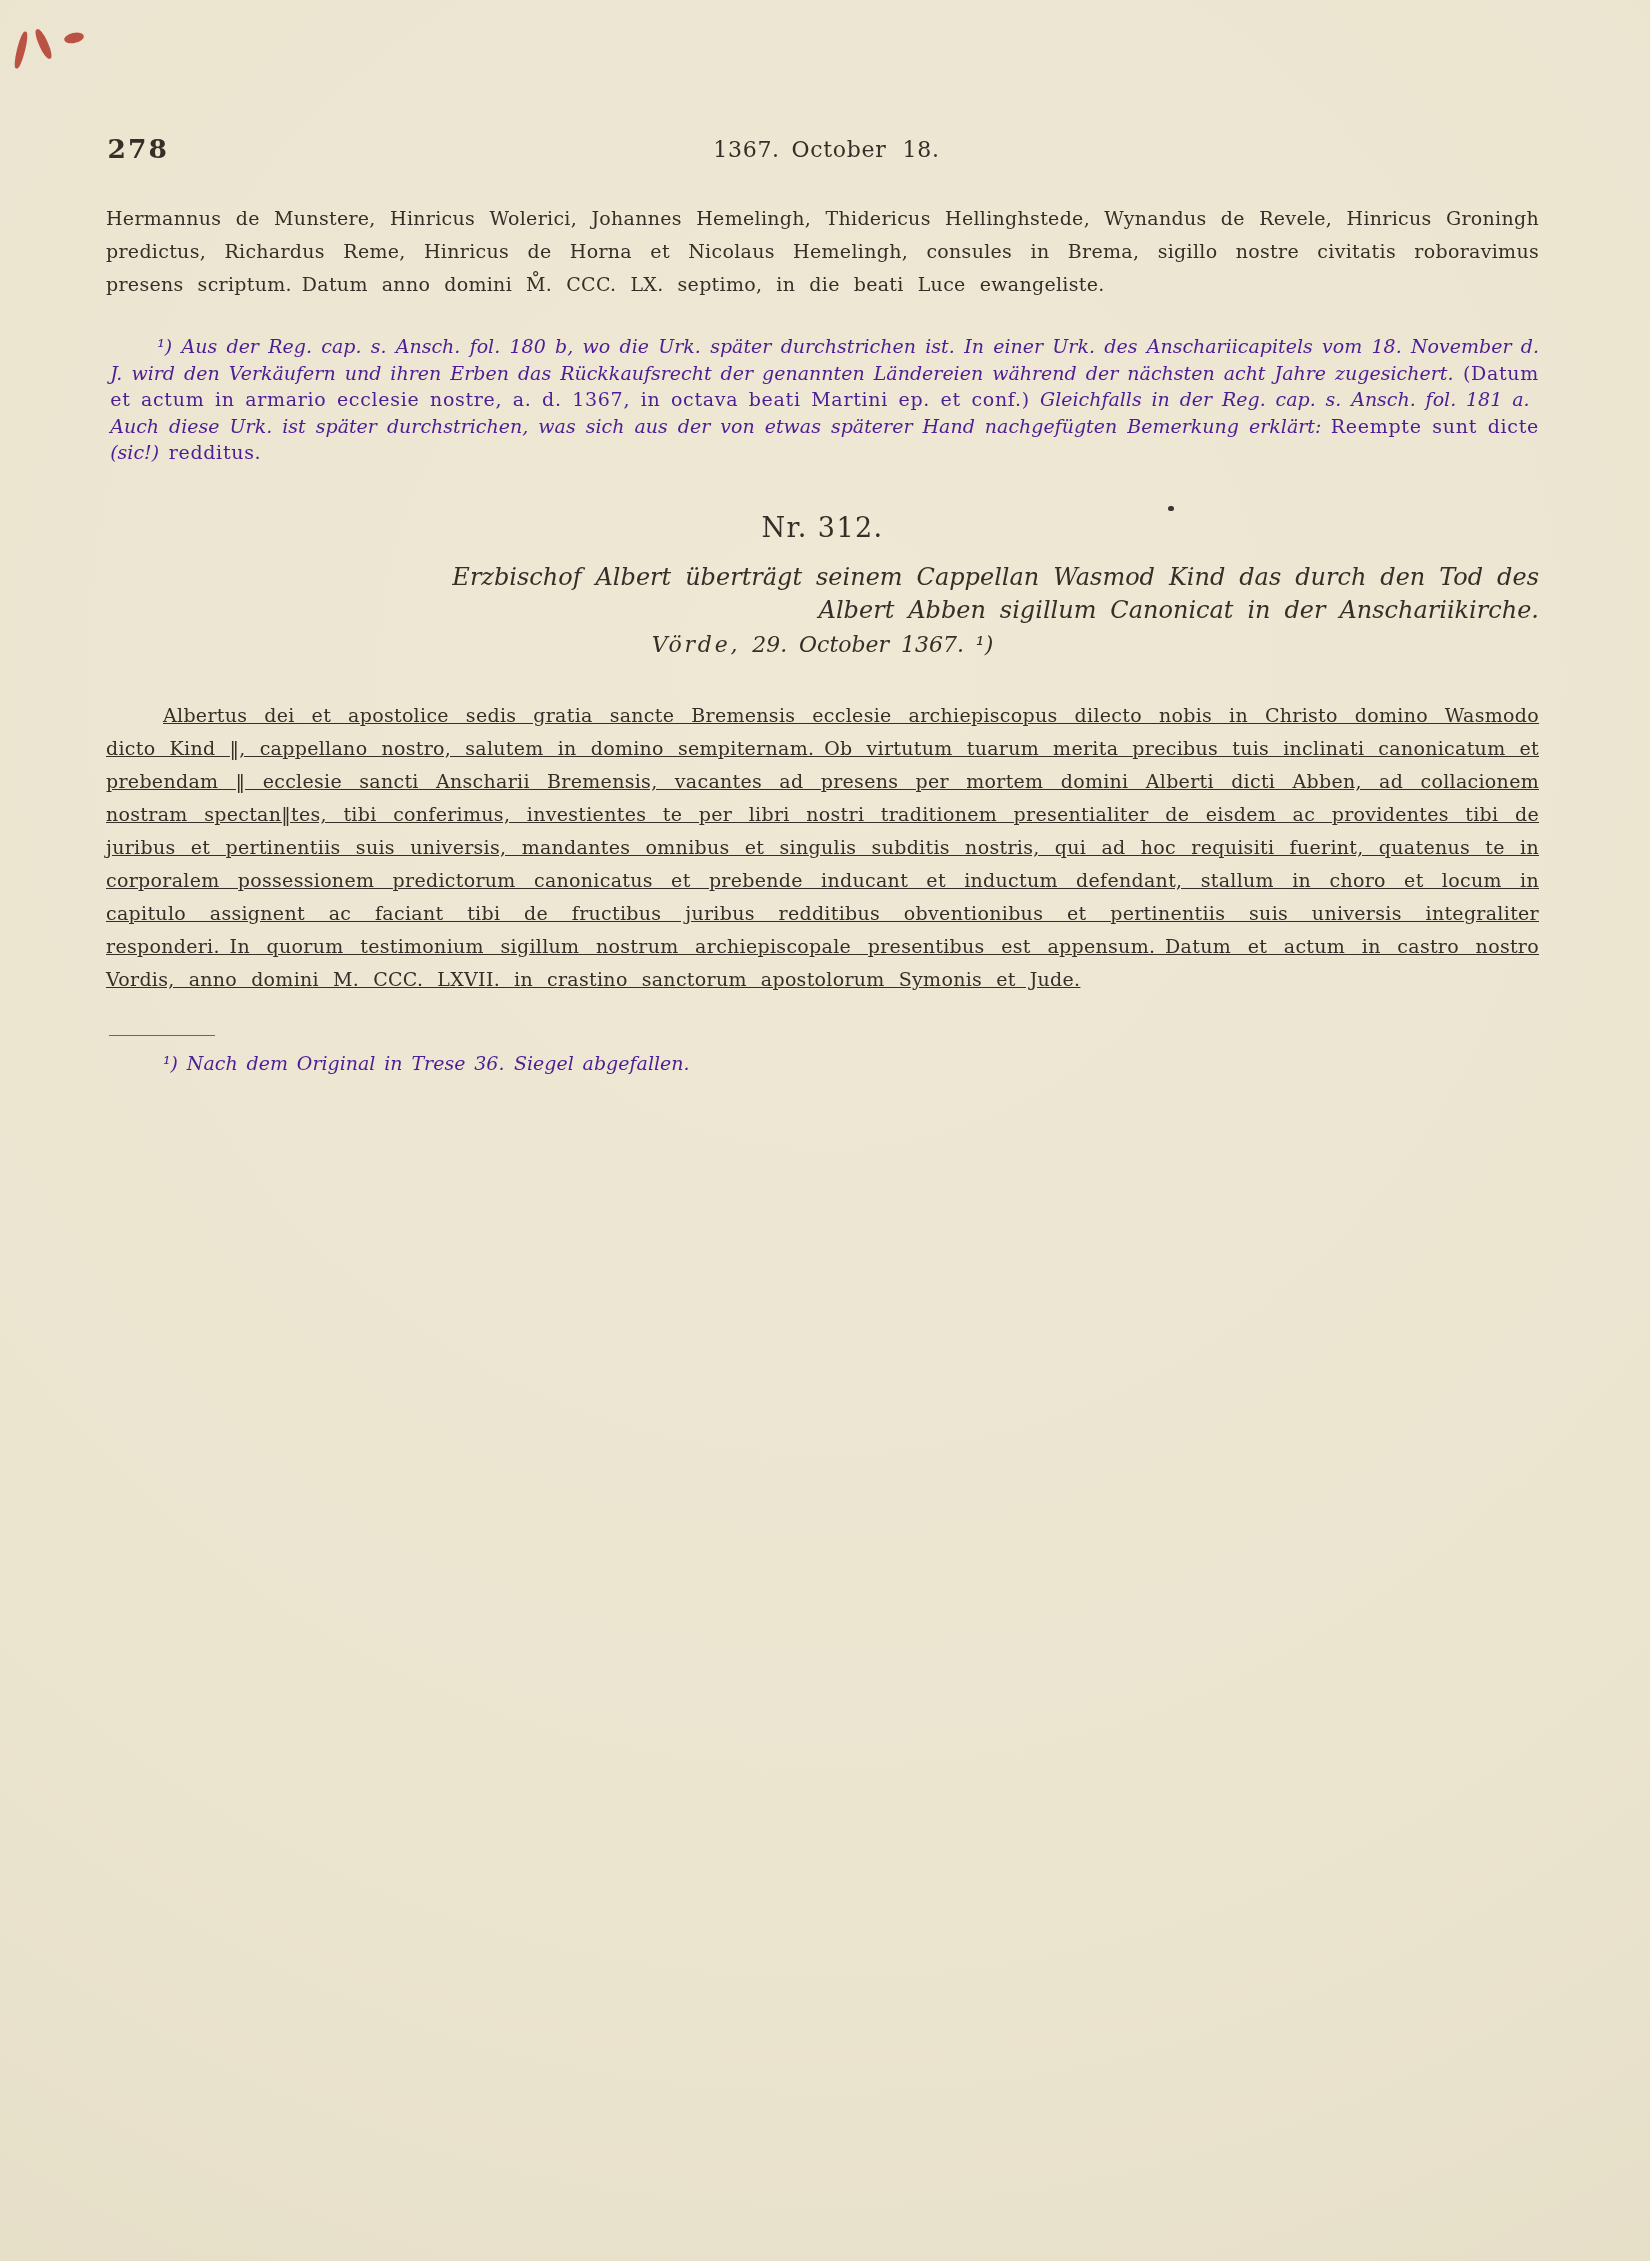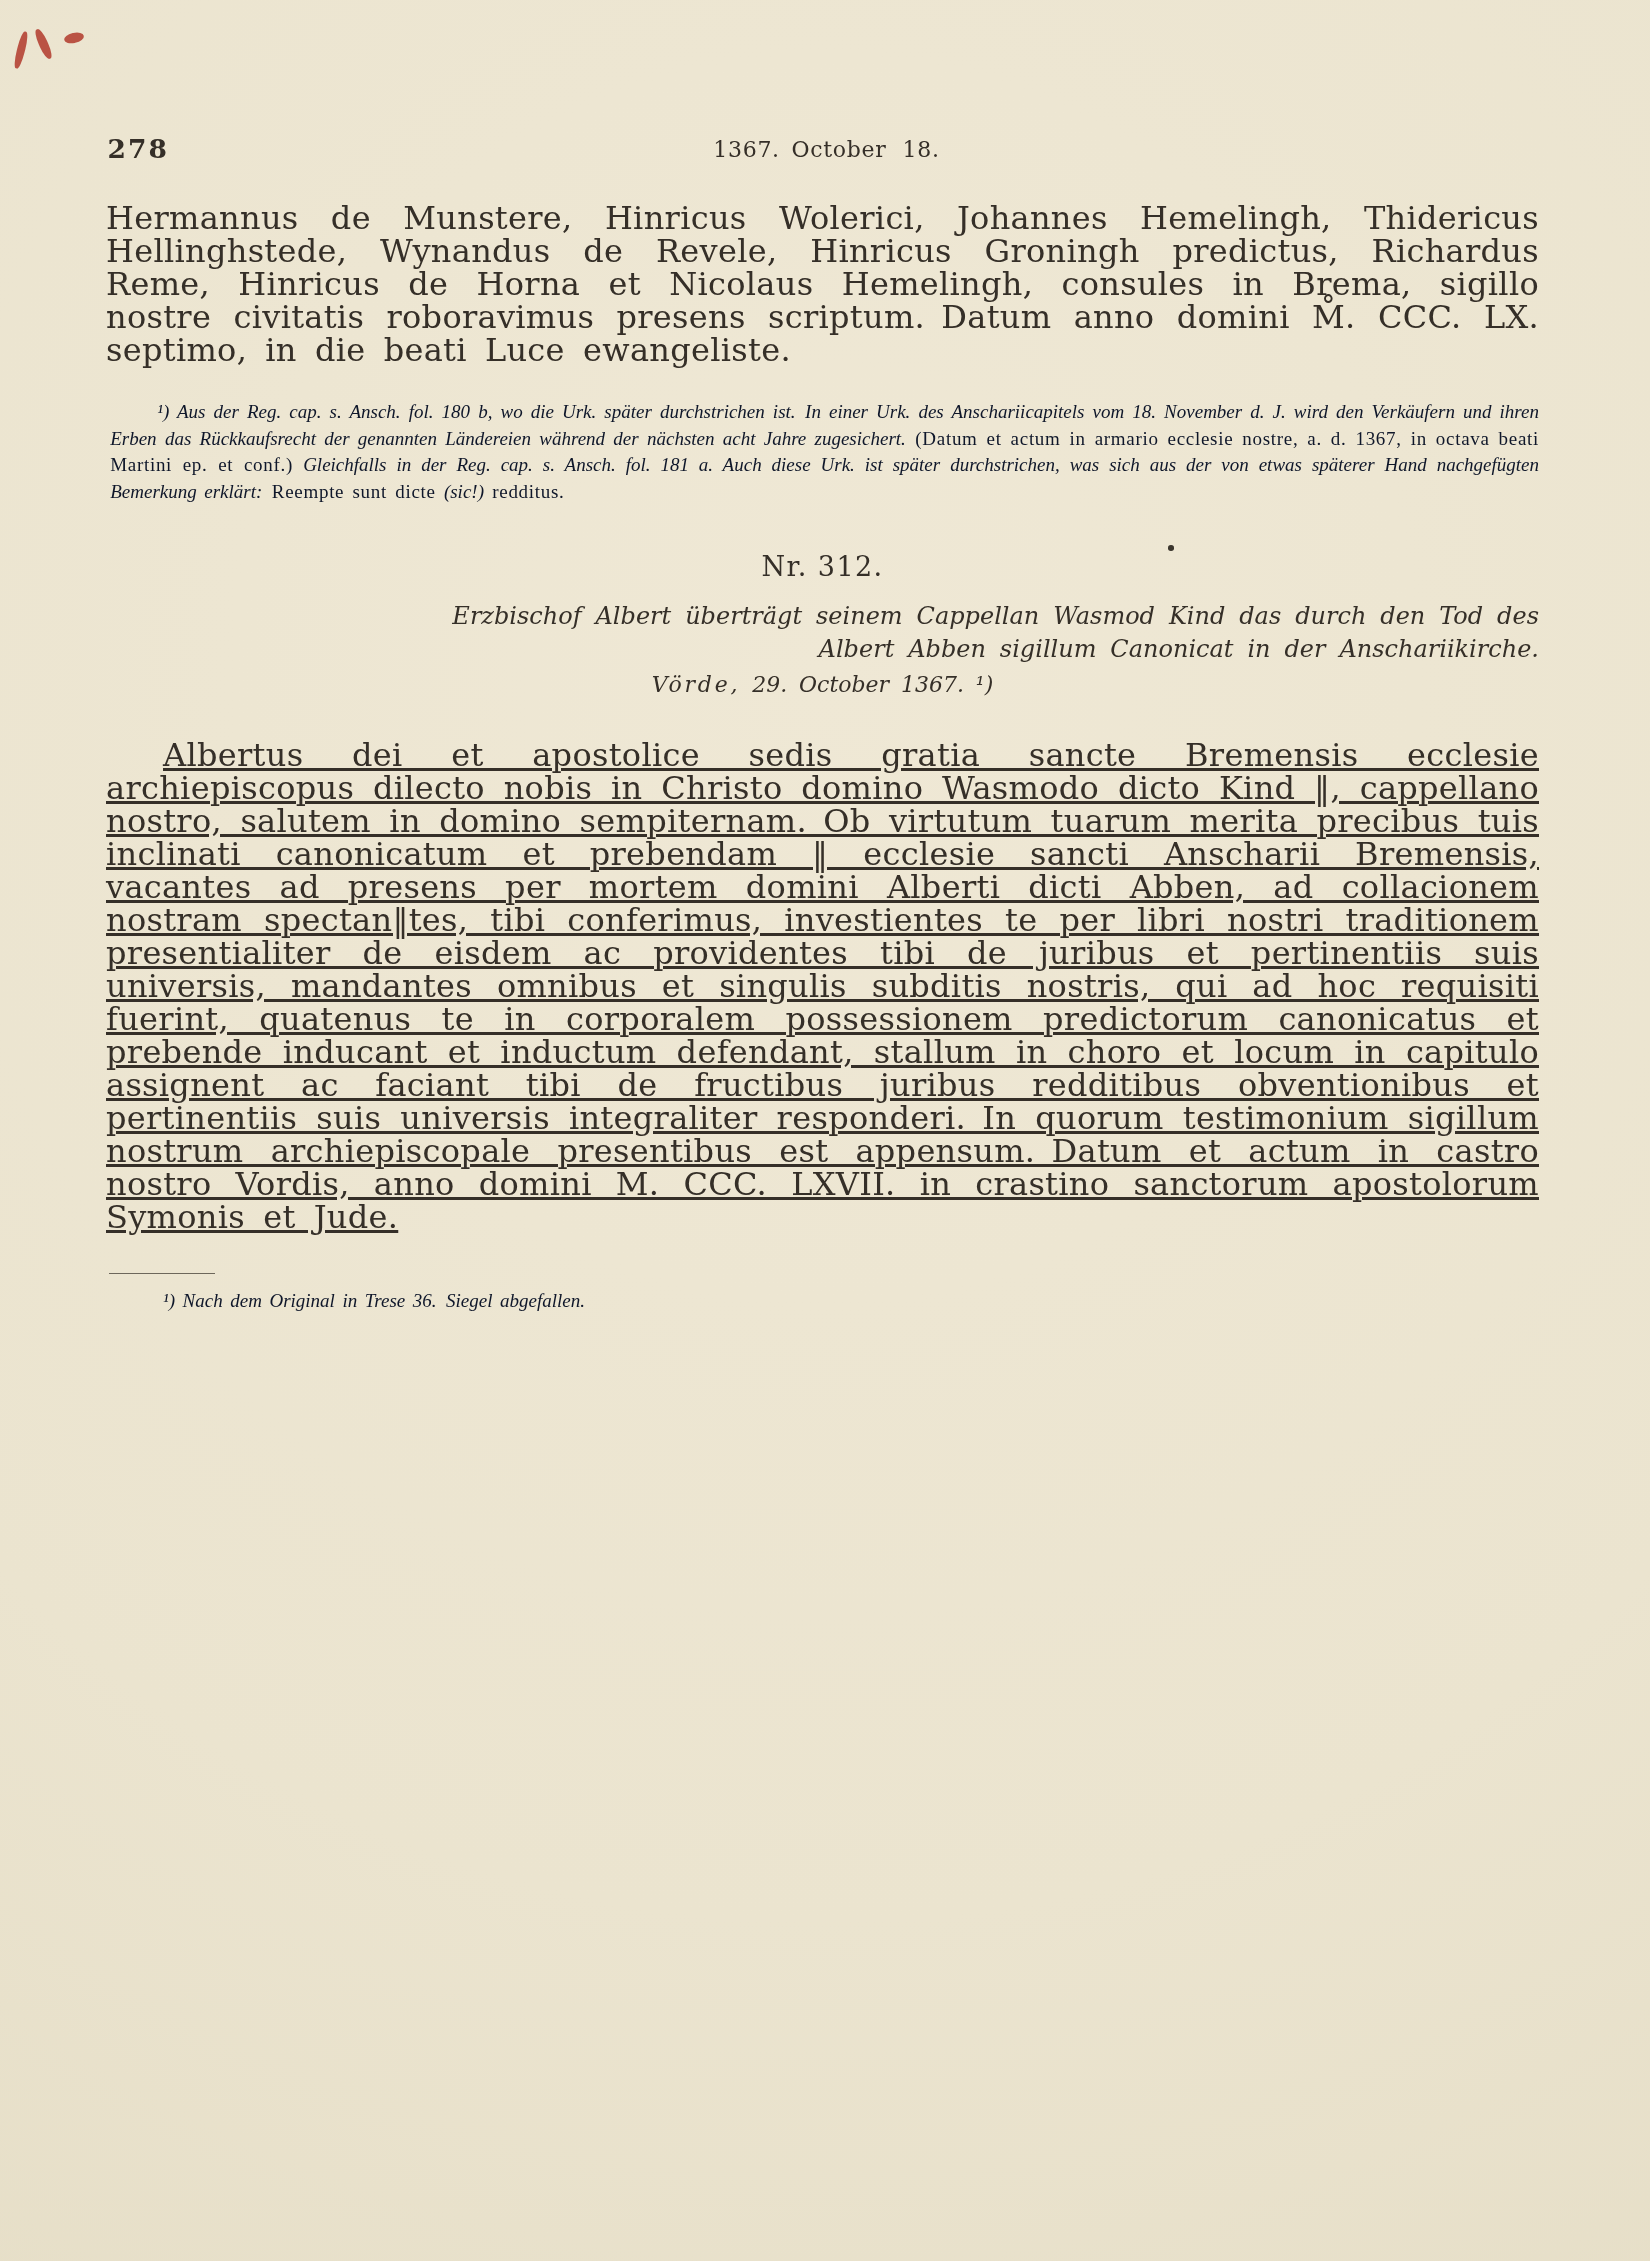--- a/index.html
+++ b/index.html
@@ -16,39 +16,38 @@
   .page { position: relative; width: 100%; height: 100%; padding: 94px 111px 0 106px; margin-top: 39px; }
 
   
   .header { position: relative; height: 38px; }
   .page-num { position: absolute; left: 1.4px; top: 0; font-size: 26.5px; font-weight: bold; letter-spacing: 2.1px; }
   .running-head { position: absolute; left: 8px; right: 0; top: 3.5px; text-align: center; font-size: 22px; letter-spacing: 0.7px; word-spacing: 8.4px; }
 
   
   .body-text {
     margin: 31px 0 0 0;
-    font-size: 32px;
+    font-size: 19px;
     line-height: 33px;
     text-align: justify;
     word-spacing: 7.7px;
     letter-spacing: 0.3px;
   }
   .body-text.indent { text-indent: 57px; margin-top: 42px; text-decoration: underline; }
 
   
   .footnote {
     margin: 32px 0 0 4.2px;
     font-size: 19px;
     line-height: 26.5px;
     text-align: justify;
     font-style: italic;
     text-indent: 47px;
     word-spacing: 2.8px;
-    color: #0f172a;
-    font-family: Liberation Serif, serif;
+    color: #4c1d95;
   }
   .rom { font-style: normal; letter-spacing: 0.7px; }
   .footnote.single { text-indent: 0; margin: 14px 0 0 57px; text-align: left; }
 
   
   .divider { position: relative; margin: 40px auto 0; width: 139px; }
   .divider .line-a { border-top: 2.1px solid #3b362e; margin-bottom: 4.2px; }
   .divider .line-b { border-top: 1.4px solid #3b362e; }
   .divider.wide { width: 237px; margin-top: 45px; }
   .speck { position: absolute; right: -282px; top: 0; width: 5.6px; height: 5.6px; background: #3b362e; border-radius: 50%; }

